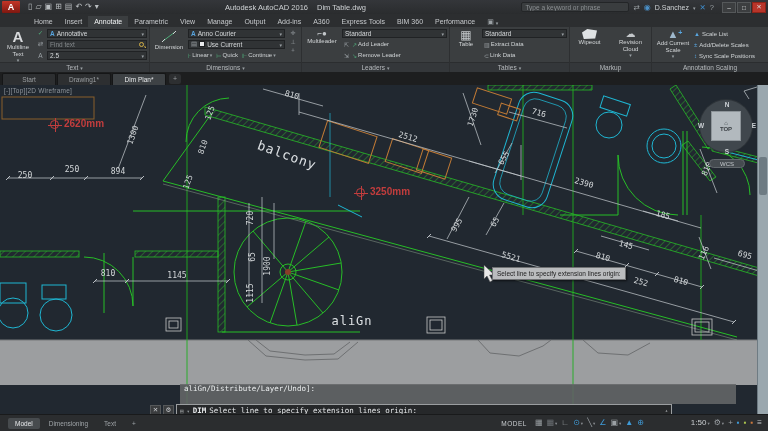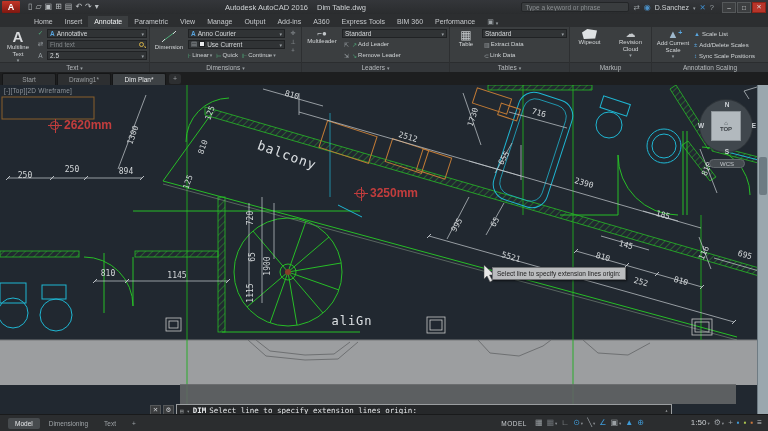--- a/index.html
+++ b/index.html
@@ -61,21 +61,21 @@
   .filetabs{position:absolute;left:0;top:72px;width:768px;height:13px;background:#1d1e1f;display:flex;align-items:flex-end;gap:1px;padding-left:2px}
   .ftab{min-width:54px;text-align:center;font-size:6.5px;color:#9b9fa2;background:#2d2f31;padding:2px 8px 2px 8px;border:1px solid #151617;border-bottom:none;border-radius:2px 2px 0 0}
   .ftab.active{background:#3e4245;color:#e6e8ea}
   .ftab-plus{width:12px;height:10px;margin-left:2px;margin-bottom:1px;background:#2d2f31;color:#9b9fa2;font-size:7px;text-align:center;line-height:9px;border-radius:2px}
 
   
   .canvas{position:absolute;left:0;top:85px;width:768px;height:329px;background:#212830;overflow:hidden}
   .vplabel{position:absolute;left:4px;top:2px;font-size:6.5px;color:#8f959b;letter-spacing:.2px}
   .dim{position:absolute;font-family:"DejaVu Sans Mono",monospace;font-size:8px;color:#d4d8da;white-space:nowrap;transform:translate(-50%,-50%)}
   .clabel{position:absolute;font-family:"DejaVu Sans Mono",monospace;color:#dde1e4;white-space:nowrap;transform:translate(-50%,-50%);letter-spacing:1px}
-  .redanno{position:absolute;display:flex;align-items:center;gap:5px;font-size:12px;font-weight:bold;color:#c23d3d;white-space:nowrap}
+  .redanno{position:absolute;display:flex;align-items:flex-end;gap:5px;font-size:10px;font-weight:bold;color:#c23d3d;white-space:nowrap}
   .cmark{width:9px;height:9px;border:1px solid #c23d3d;border-radius:50%;position:relative;flex:none}
   .cmark::before{content:"";position:absolute;left:-3px;top:3.5px;width:14px;height:1px;background:#c23d3d}
   .cmark::after{content:"";position:absolute;top:-3px;left:3.5px;height:14px;width:1px;background:#c23d3d}
   .tooltip{position:absolute;left:492px;top:182px;background:#babcbe;border:1px solid #6f7173;color:#1d1d1d;font-size:6.5px;padding:2px 4px;box-shadow:1px 1px 2px rgba(0,0,0,.6);white-space:nowrap}
   
   .viewcube{position:absolute;left:697px;top:12px;width:60px;height:78px}
   .vc-ring{position:absolute;left:3px;top:3px;width:52px;height:52px;border-radius:50%;background:#40474d;box-shadow:0 0 0 1px #2d3338}
   .vc-face{position:absolute;left:14px;top:14px;width:30px;height:30px;background:#b2b9be;border:1px solid #8d9499;color:#3a3f44;font-size:6px;font-weight:bold;display:flex;flex-direction:column;align-items:center;justify-content:center;line-height:6px}
   .vc-house{font-size:6px;font-weight:normal}
   .vc-n{position:absolute;left:0;right:0;top:4px;text-align:center;color:#cdd2d6;font-size:6.5px;font-weight:bold}
@@ -524,21 +524,21 @@
       <div class="redanno" style="position: absolute; left: 356px; top: 101px;">
         <span class="cmark"></span>
         <span>3250mm</span>
       </div>
     </div>
 
   <div>
 
   <span class="dim" style="position: absolute; left: 25px; top: 90px;">250</span>
       <span class="dim" style="position: absolute; left: 72px; top: 84px;">250</span>
-      <span class="dim" style="position: absolute; left: 126px; top: 86px;">894</span>
+      <span class="dim" style="position: absolute; left: 118px; top: 86px;">894</span>
       <span class="dim" style="position: absolute; left: 133px; top: 50px; transform: translate(-50%, -50%) rotate(-70deg);">1300</span>
       <span class="dim" style="position: absolute; left: 210px; top: 28px; transform: translate(-50%, -50%) rotate(-70deg);">125</span>
       <span class="dim" style="position: absolute; left: 203px; top: 62px; transform: translate(-50%, -50%) rotate(-70deg);">810</span>
       <span class="dim" style="position: absolute; left: 188px; top: 97px; transform: translate(-50%, -50%) rotate(-70deg);">125</span>
       <span class="dim" style="position: absolute; left: 292px; top: 10px; transform: translate(-50%, -50%) rotate(16deg);">810</span>
       <span class="dim" style="position: absolute; left: 408px; top: 52px; transform: translate(-50%, -50%) rotate(16deg);">2512</span>
       <span class="dim" style="position: absolute; left: 473px; top: 32px; transform: translate(-50%, -50%) rotate(-72deg);">1730</span>
       <span class="dim" style="position: absolute; left: 539px; top: 28px; transform: translate(-50%, -50%) rotate(16deg);">716</span>
       <span class="dim" style="position: absolute; left: 504px; top: 73px; transform: translate(-50%, -50%) rotate(-60deg);">655</span>
       <span class="dim" style="position: absolute; left: 584px; top: 98px; transform: translate(-50%, -50%) rotate(16deg);">2390</span>
@@ -581,20 +581,21 @@
     <span class="vc-e">E</span>
     <div class="wcspill">WCS</div>
   </div>
 
   <div class="scrollbar">
     <div class="scrollthumb"></div>
   </div>
 </div>
 
 <div class="cmd-history">
+  <div>aliGn/Distribute/Layer/Undo]:</div>
 </div>
 <div class="cmd-row">
   <div class="cmd-btn">✕</div>
   <div class="cmd-btn">⚙</div>
   <div class="cmd-input">
     <span class="cic">▤</span>
     <span class="cic caret"></span>
     <b>DIM</b>
     <span>Select line to specify extension lines origin:</span>
     <span class="cmd-end">▴</span>

